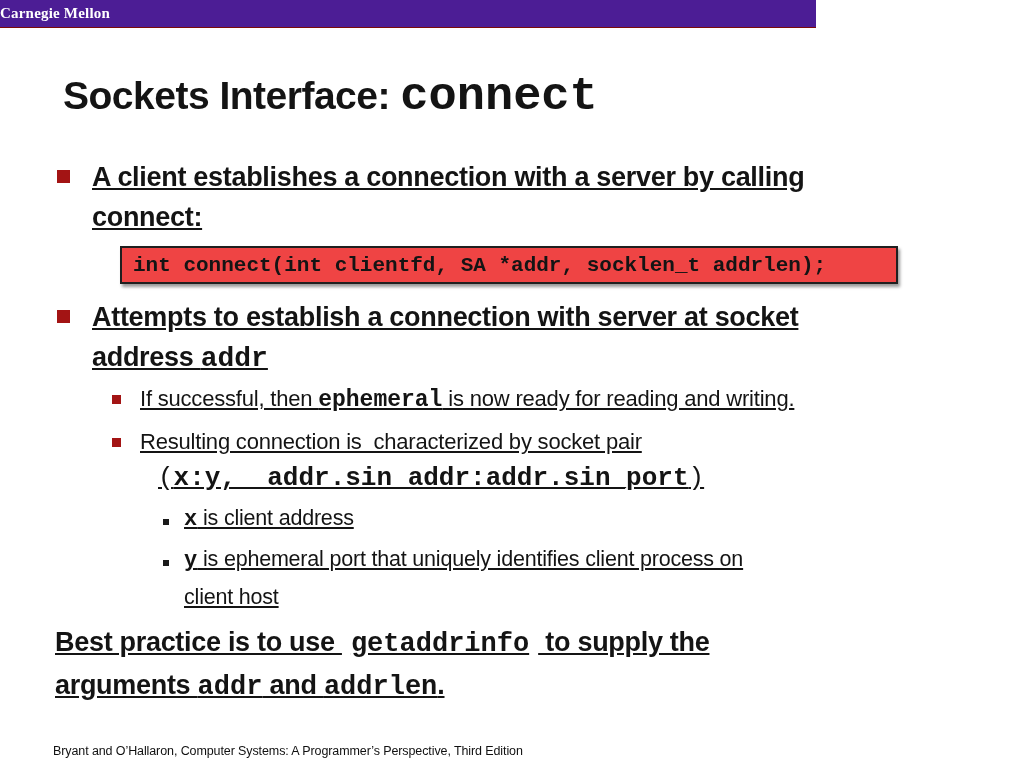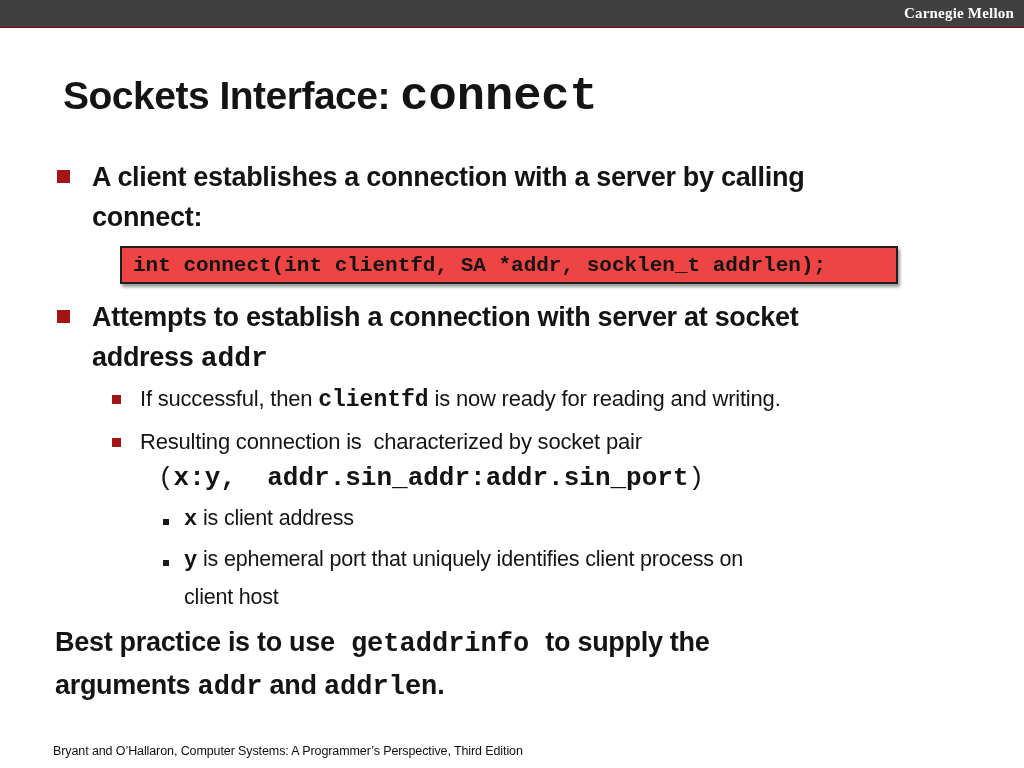--- a/index.html
+++ b/index.html
@@ -1,34 +1,34 @@
 <!DOCTYPE html>
 <html><head>
 <meta charset="utf-8">
 <style>
   html,body{margin:0;padding:0;}
   body{width:1024px;height:768px;position:relative;background:#ffffff;overflow:hidden;
        font-family:"Liberation Sans",sans-serif;color:#141414;}
   .slide{position:absolute;inset:0;width:1024px;height:768px;background:#fff;}
 
   
-  .topbar{position:absolute;top:0;left:0;width:1024px;height:27px;background:#404040;
-          display:flex;align-items:center;justify-content:flex-end;box-shadow:0 1px 0 #7c0a0a;}
+  .topbar{position:absolute;top:0;left:0;width:816px;height:27px;background:#4c1d95;
+          display:flex;align-items:center;box-shadow:0 1px 0 #7c0a0a;}
   .brand{font-family:"Liberation Serif",serif;font-weight:bold;color:#ffffff;
          font-size:15px;padding-right:10px;letter-spacing:.2px;}
 
   
   .title{position:absolute;left:55px;top:62px;margin:8px;font-weight:bold;line-height:52px;
          letter-spacing:-.5px;white-space:nowrap;}
   .title .t-sans{font-size:39px;}
   .title .t-mono{font-family:"Liberation Mono",monospace;font-size:47px;letter-spacing:0;}
 
   
   .row{position:absolute;left:0;width:1024px;}
-  .row .text{position:absolute;}
+  .row .text{position:absolute;text-decoration:underline;}
   .pre{white-space:pre-line;}
   .ws{white-space:pre;}
 
   .sq{position:absolute;background:#A31414;}
   .sq.l1{width:13px;height:13px;}
   .sq.l2{width:9px;height:9px;}
   .sq.l3{width:6px;height:6px;background:#1a1a1a;}
 
   .l1text{font-size:27px;font-weight:bold;line-height:40px;letter-spacing:-.3px;}
   .l1text .mono{font-family:"Liberation Mono",monospace;font-size:28px;letter-spacing:0;}
@@ -84,21 +84,21 @@
   <div class="row" style="top:297px;">
     <div class="text l1text" style="left:92px;">
       <span class="pre">Attempts to establish a connection with server at socket
 address </span><span class="mono">addr</span>
     </div>
   </div>
 
   <span class="sq l2" style="left:112px;top:395px;"></span>
   <div class="row" style="top:384px;">
     <div class="text l2text" style="left:140px;">
-      <span>If successful, then </span><span class="mono">clientfd</span><span> is now ready for reading and writing.</span>
+      <span>If successful, then </span><span class="mono">ephemeral</span><span> is now ready for reading and writing.</span>
     </div>
   </div>
 
   <span class="sq l2" style="left:112px;top:438px;"></span>
   <div class="row" style="top:427px;">
     <div class="text l2text" style="left:140px;">
       <span class="ws">Resulting connection is  characterized by socket pair</span>
     </div>
   </div>
 

